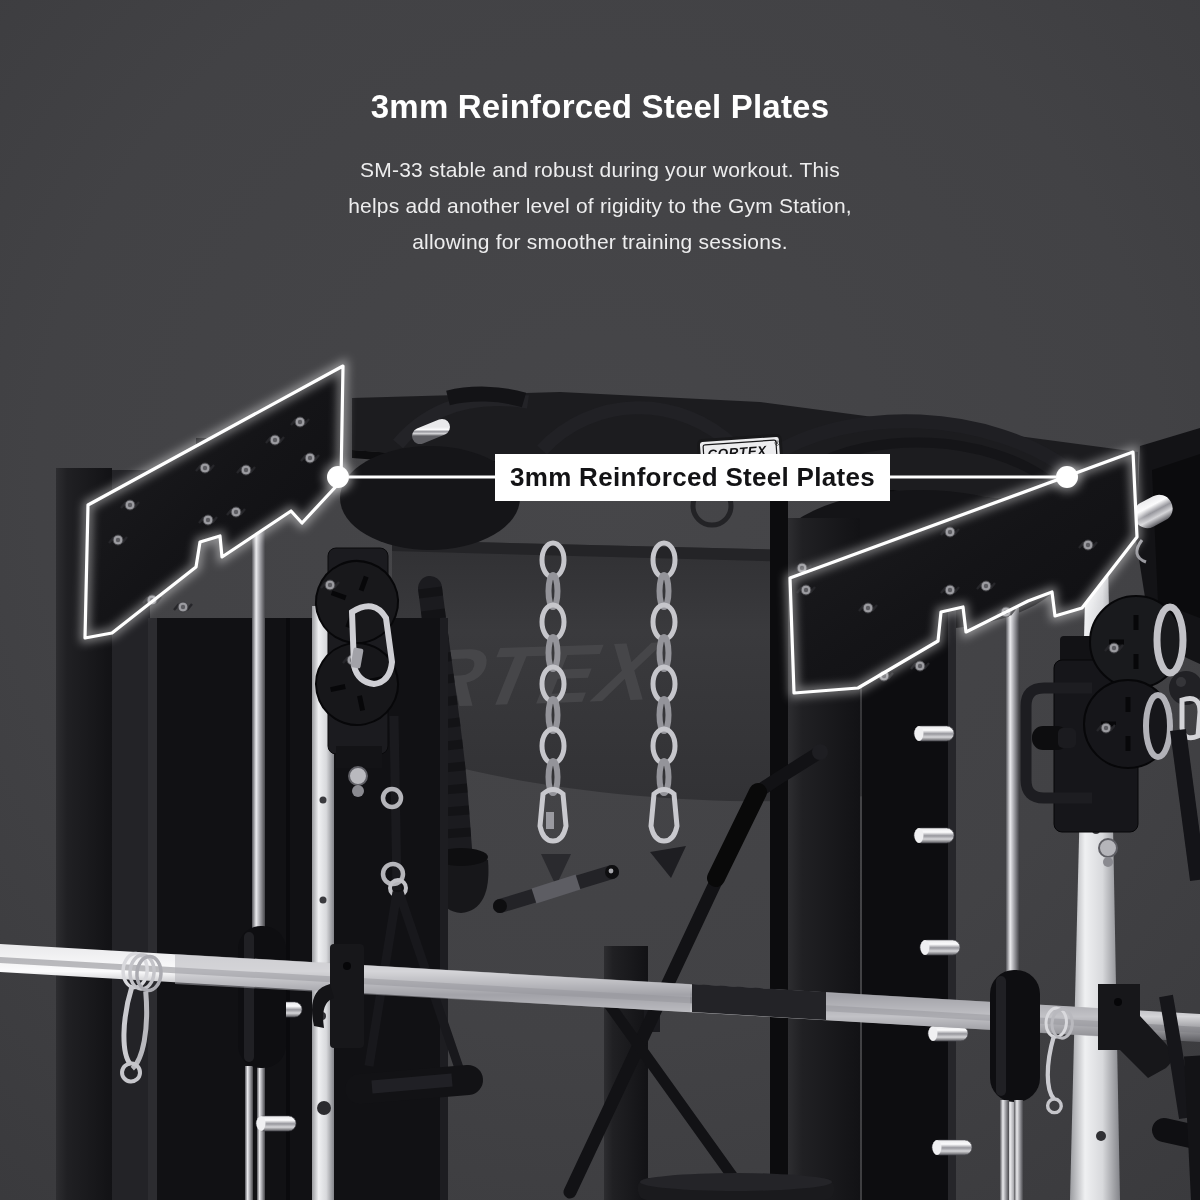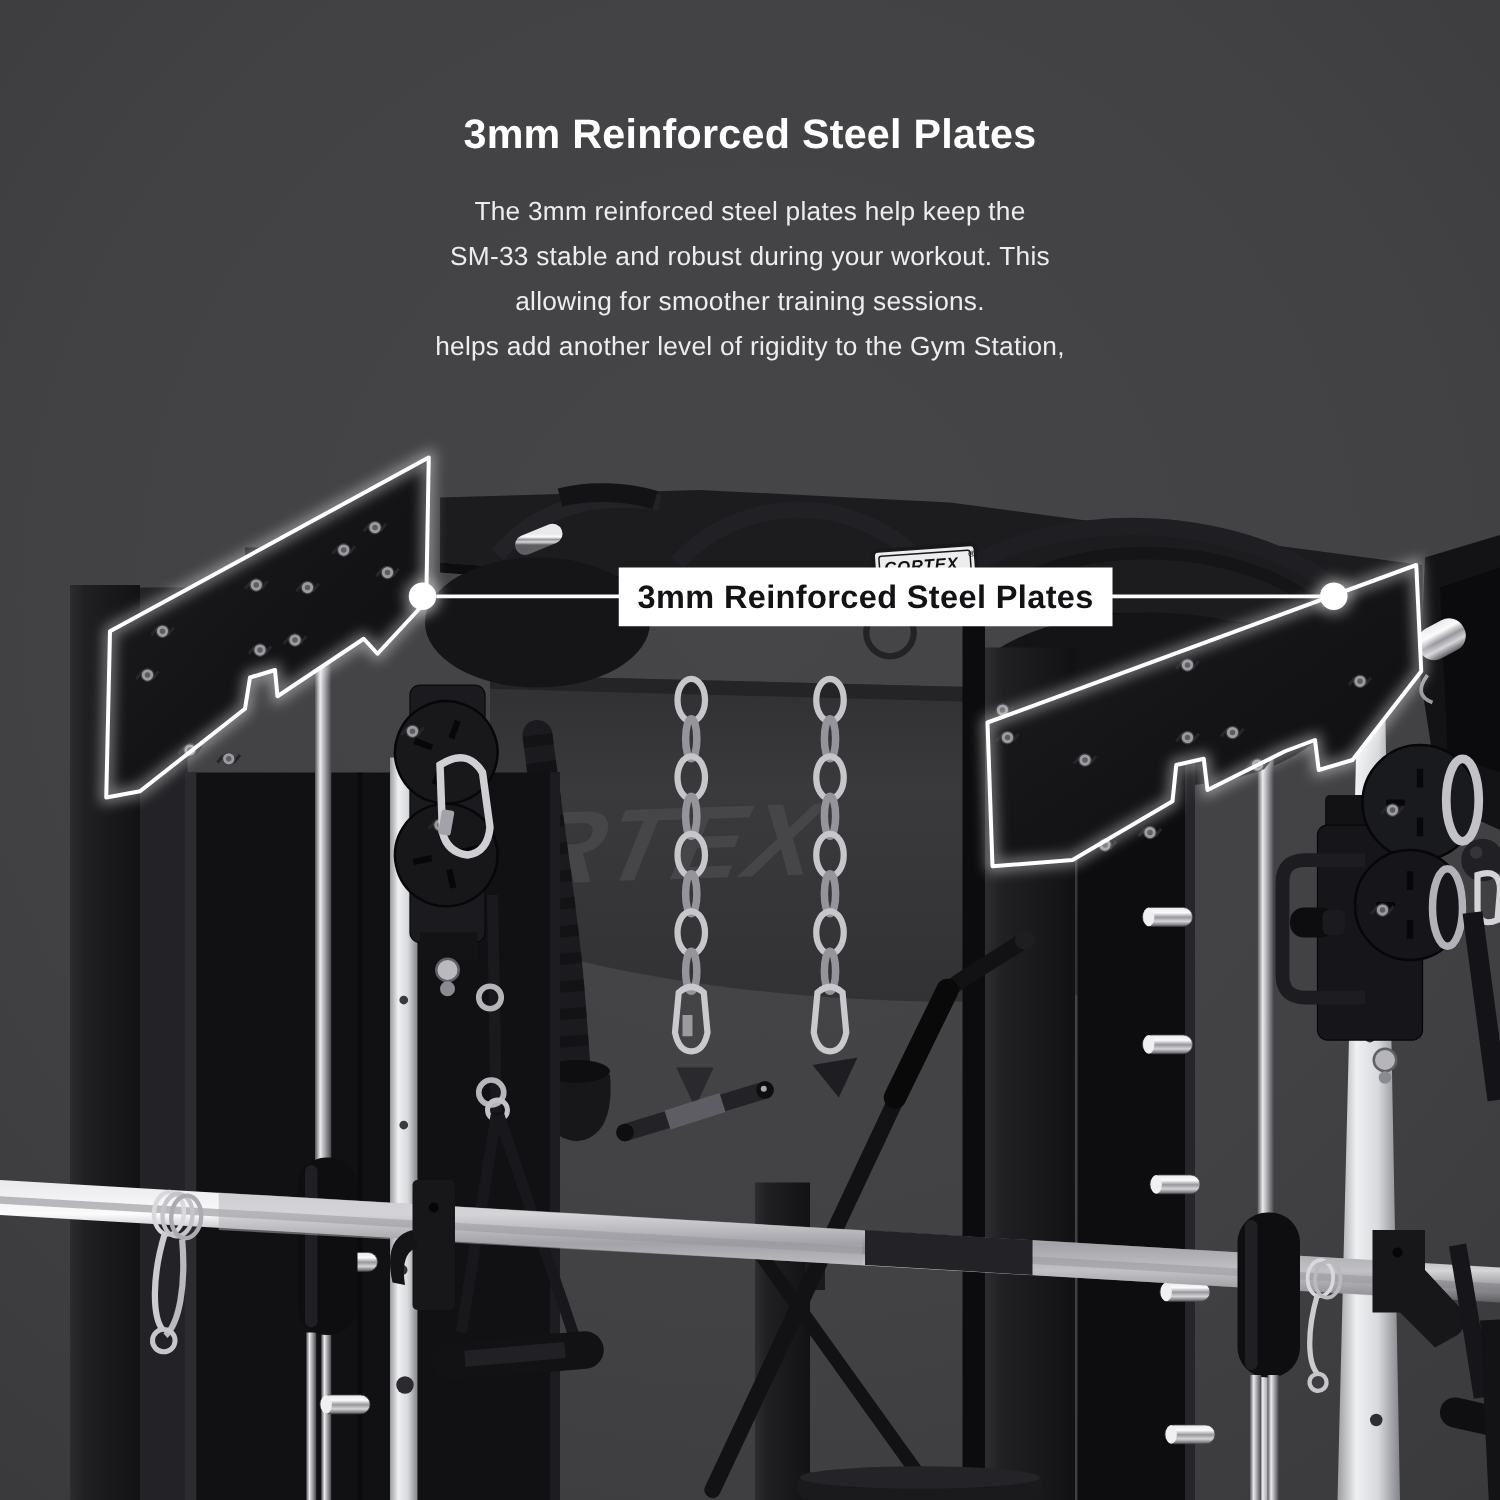--- a/index.html
+++ b/index.html
@@ -357,22 +357,21 @@
     <circle cx="338" cy="477" r="15" fill="#ffffff" opacity=".4" filter="url(#glowBlur)"></circle>
     <circle cx="338" cy="477" r="11" fill="#ffffff"></circle>
     <circle cx="1067" cy="477" r="15" fill="#ffffff" opacity=".4" filter="url(#glowBlur)"></circle>
     <circle cx="1067" cy="477" r="11" fill="#ffffff"></circle>
   </g>
 </svg>
 
   <div class="header">
     <div class="page-title">3mm Reinforced Steel Plates</div>
     <div class="page-desc">
-      <div>The 3mm reinforced steel plates help keep the</div>
       <div>SM-33 stable and robust during your workout. This</div>
+      <div>helps add another level of rigidity to the Gym Station,</div>
       <div>allowing for smoother training sessions.</div>
-      <div>helps add another level of rigidity to the Gym Station,</div>
     </div>
   </div>
 
   <div class="callout-label">3mm Reinforced Steel Plates</div>
 
 </div>
 
 </body></html>

